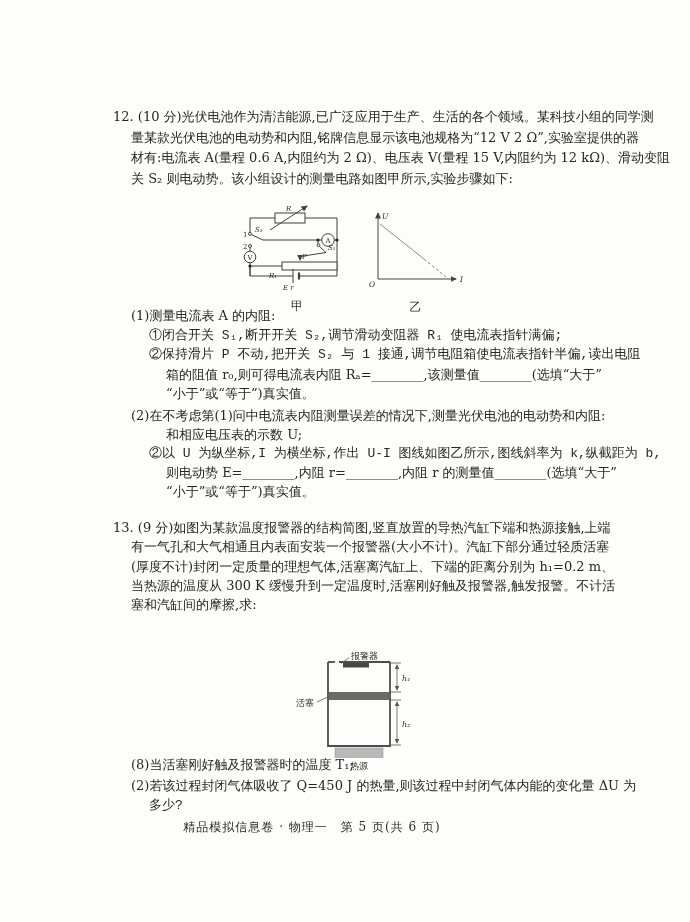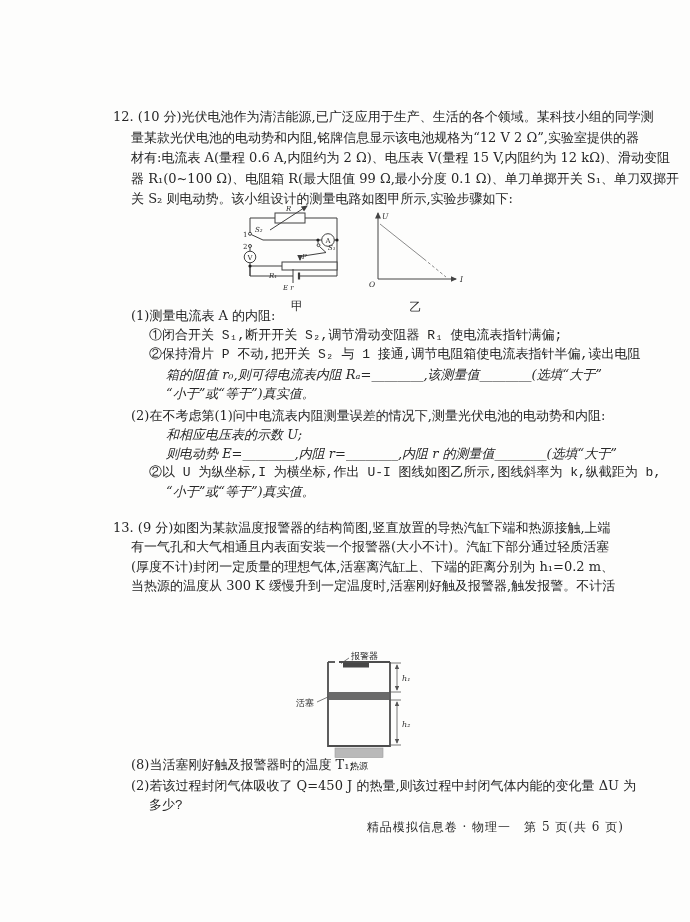--- a/index.html
+++ b/index.html
@@ -8,43 +8,42 @@
     background:#fdfdfc;color:#262626;overflow:hidden;
     font-family:"DejaVu Serif","Liberation Serif",serif;
   }
   .block{position:absolute;left:113px;width:512px;}
   .ln{font-size:13px;line-height:20.6px;white-space:nowrap;}
   .tight .ln{line-height:19.6px;}
   .tighter .ln{line-height:19px;}
   .t193 .ln{line-height:19.3px;}
   .i1{padding-left:18px;}
   .i2{padding-left:36px;font-family:Liberation Mono, monospace;}
-  .i3{padding-left:53px;font-style:italic;}
+  .i3{padding-left:53px;}
   .fig{position:absolute;margin:0;padding:0;}
   .figcap{
     text-align:center;font-size:12px;color:#2b2b2b;margin-top:2px;
   }
   .footer{
-    position:absolute;top:819px;left:0;width:624px;text-align:right;
+    position:absolute;top:819px;left:0;width:624px;text-align:center;
     font-size:12px;color:#2b2b2b;letter-spacing:1px;
   }
   svg text{fill:#2b2b2b;}
   .var{font-style:italic;}
   .cjk{font-style:normal;}
 </style>
 </head>
 <body>
 
 <div class="page">
 
   <section class="block" style="top:107px">
     <div class="ln">12. (10 分)光伏电池作为清洁能源,已广泛应用于生产、生活的各个领域。某科技小组的同学测</div>
     <div class="ln i1">量某款光伏电池的电动势和内阻,铭牌信息显示该电池规格为“12 V 2 Ω”,实验室提供的器</div>
     <div class="ln i1">材有:电流表 A(量程 0.6 A,内阻约为 2 Ω)、电压表 V(量程 15 V,内阻约为 12 kΩ)、滑动变阻</div>
-    <div class="ln i1">器 R₁(0~100 Ω)、电阻箱 R(最大阻值 99 Ω,最小分度 0.1 Ω)、单刀单掷开关 S₁、单刀双掷开</div>
     <div class="ln i1">关 S₂ 则电动势。该小组设计的测量电路如图甲所示,实验步骤如下:</div>
   </section>
 
   <figure class="fig" style="left:236px;top:202px;width:122px;height:106px">
     <svg width="122" height="90" viewBox="0 0 122 90">
       <defs>
         <marker id="ah-c" markerWidth="7" markerHeight="7" refX="5.5" refY="3" orient="auto">
           <path d="M0,0 L6.5,3 L0,6 Z" fill="#3f3f3f"></path>
         </marker>
       </defs>
@@ -130,30 +129,31 @@
     <div class="ln i1">(1)测量电流表 A 的内阻:</div>
     <div class="ln i2">①闭合开关 S₁,断开开关 S₂,调节滑动变阻器 R₁ 使电流表指针满偏;</div>
     <div class="ln i2">②保持滑片 P 不动,把开关 S₂ 与 1 接通,调节电阻箱使电流表指针半偏,读出电阻</div>
     <div class="ln i3">箱的阻值 r₀,则可得电流表内阻 Rₐ=________,该测量值________(选填“大于”</div>
     <div class="ln i3">“小于”或“等于”)真实值。</div>
   </section>
 
   <section class="block tighter" style="top:406px">
     <div class="ln i1">(2)在不考虑第(1)问中电流表内阻测量误差的情况下,测量光伏电池的电动势和内阻:</div>
     <div class="ln i3">和相应电压表的示数 U;</div>
+    <div class="ln i2">②以 U 为纵坐标,I 为横坐标,作出 U-I 图线如图乙所示,图线斜率为 k,纵截距为 b,</div>
     <div class="ln i3">则电动势 E=________,内阻 r=________,内阻 r 的测量值________(选填“大于”</div>
-    <div class="ln i2">②以 U 为纵坐标,I 为横坐标,作出 U-I 图线如图乙所示,图线斜率为 k,纵截距为 b,</div>
     <div class="ln i3">“小于”或“等于”)真实值。</div>
   </section>
 
   <section class="block t193" style="top:518px">
     <div class="ln">13. (9 分)如图为某款温度报警器的结构简图,竖直放置的导热汽缸下端和热源接触,上端</div>
     <div class="ln i1">有一气孔和大气相通且内表面安装一个报警器(大小不计)。汽缸下部分通过轻质活塞</div>
     <div class="ln i1">(厚度不计)封闭一定质量的理想气体,活塞离汽缸上、下端的距离分别为 h₁=0.2 m、</div>
     <div class="ln i1">当热源的温度从 300 K 缓慢升到一定温度时,活塞刚好触及报警器,触发报警。不计活</div>
+    <div class="ln i1">塞和汽缸间的摩擦,求:</div>
   </section>
 
   <figure class="fig" style="left:293px;top:648px;width:170px;height:130px">
     <svg width="170" height="130" viewBox="0 0 170 130">
       <defs>
         <marker id="ah-d" markerWidth="7" markerHeight="7" refX="5.5" refY="3" orient="auto">
           <path d="M0,0 L6.5,3 L0,6 Z" fill="#555"></path>
         </marker>
         <marker id="ah-ds" markerWidth="7" markerHeight="7" refX="5.5" refY="3" orient="auto-start-reverse">
           <path d="M0,0 L6.5,3 L0,6 Z" fill="#555"></path>

